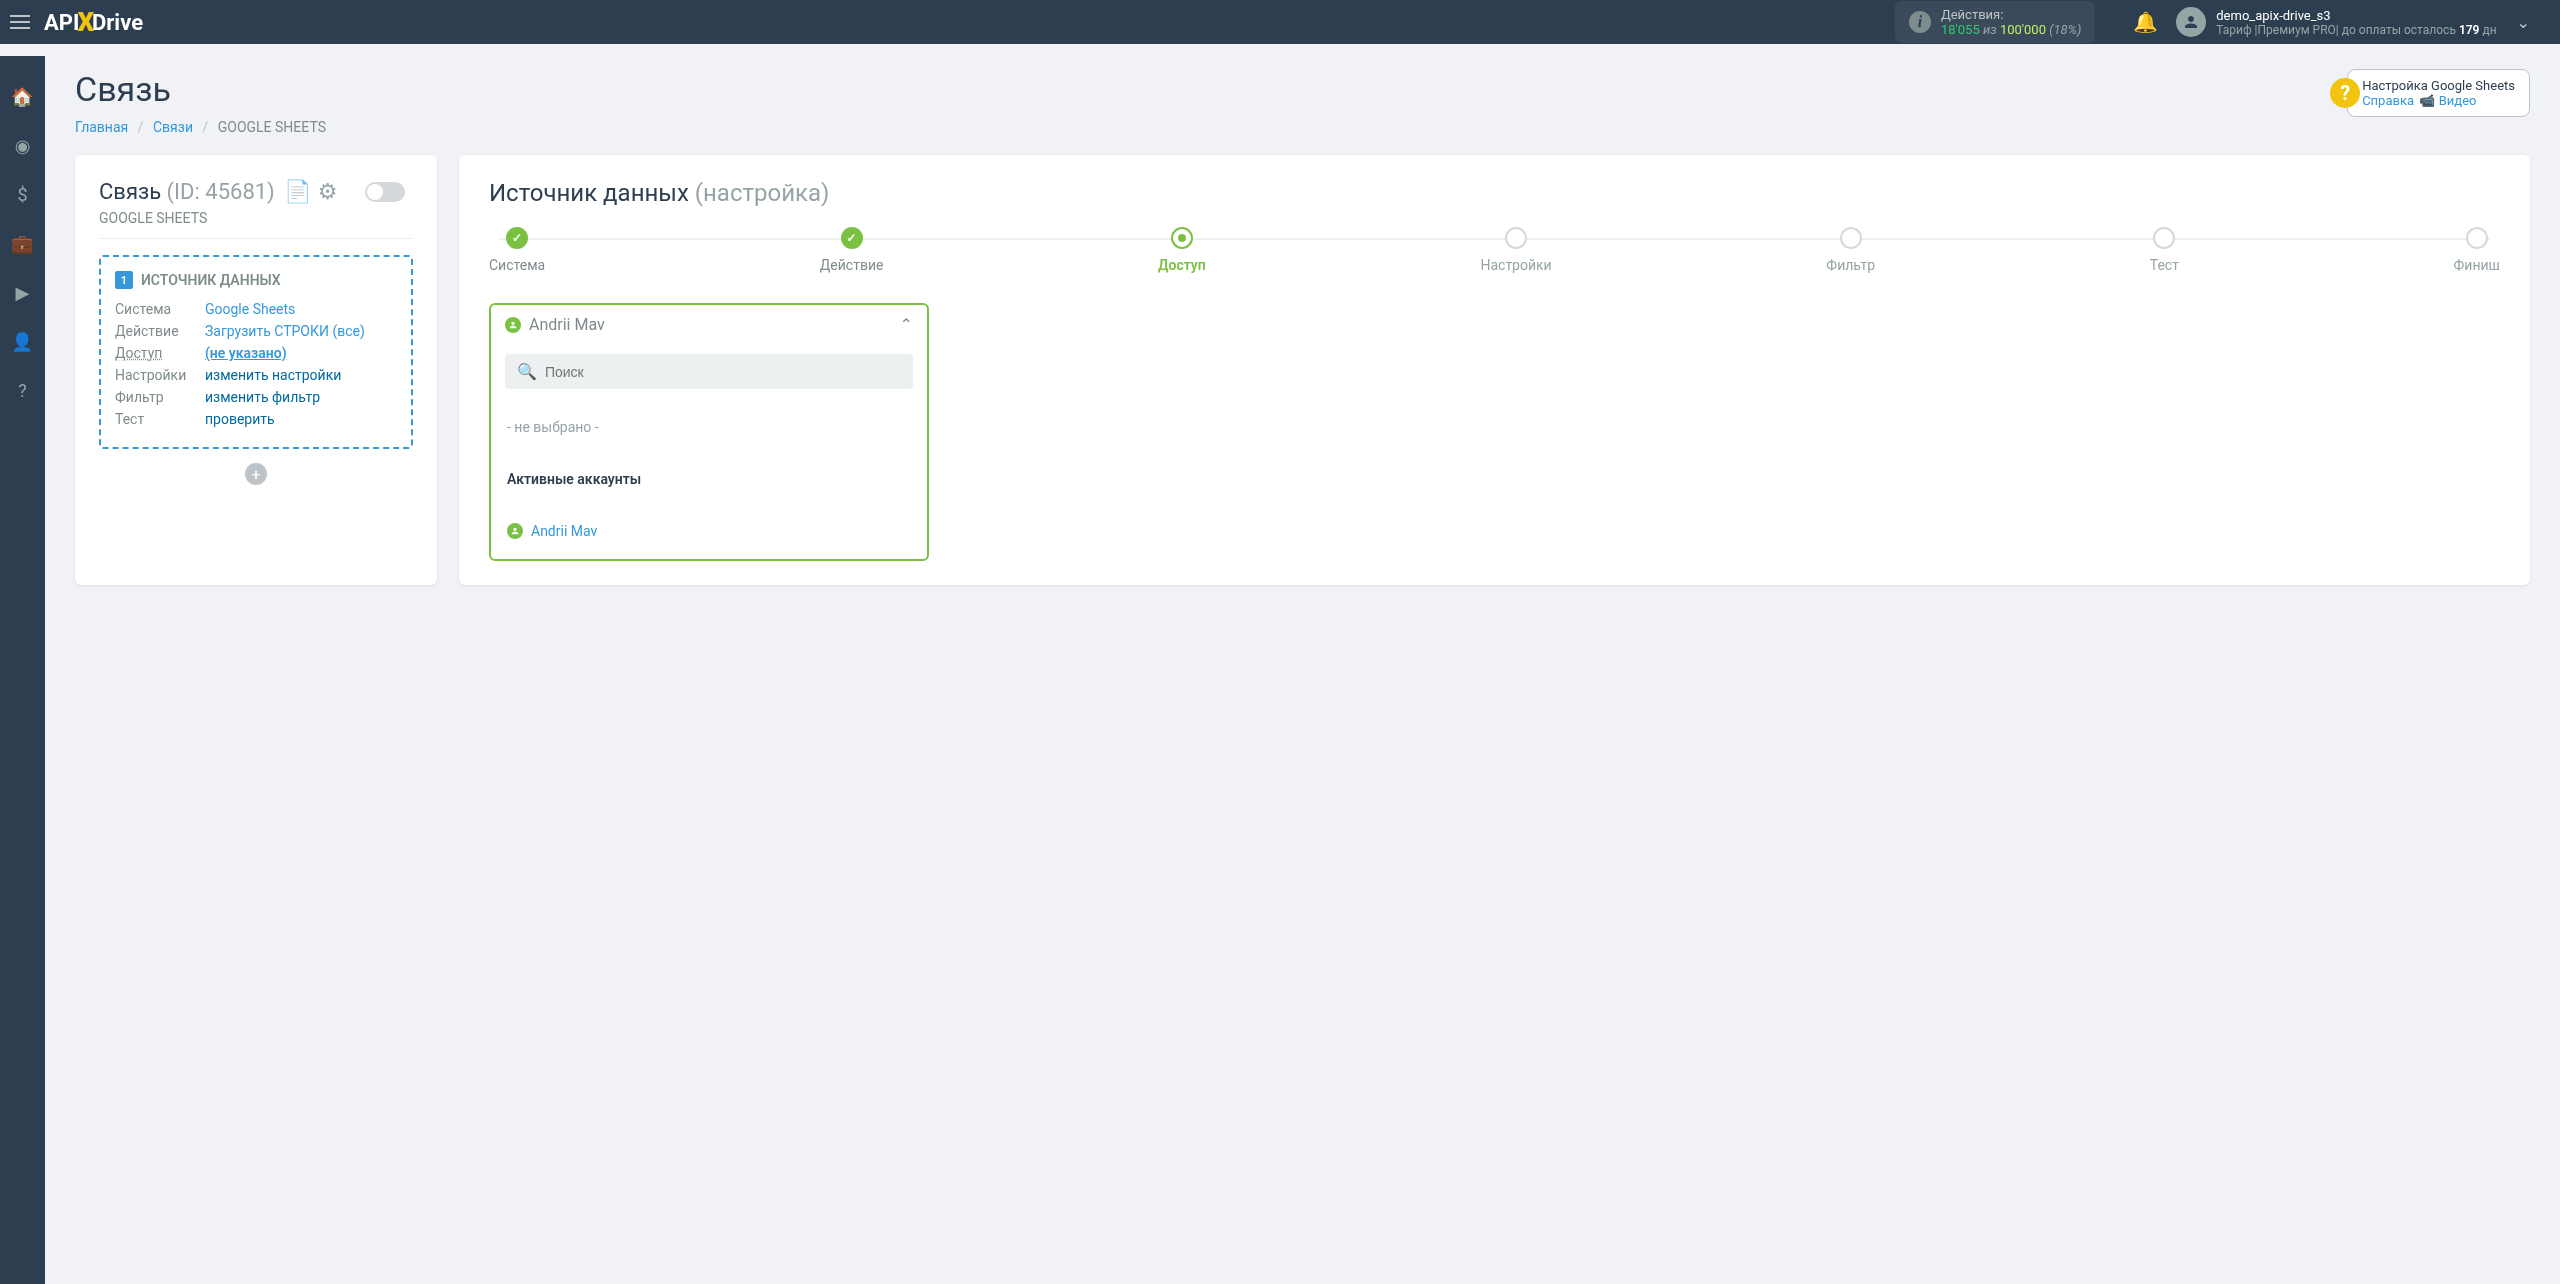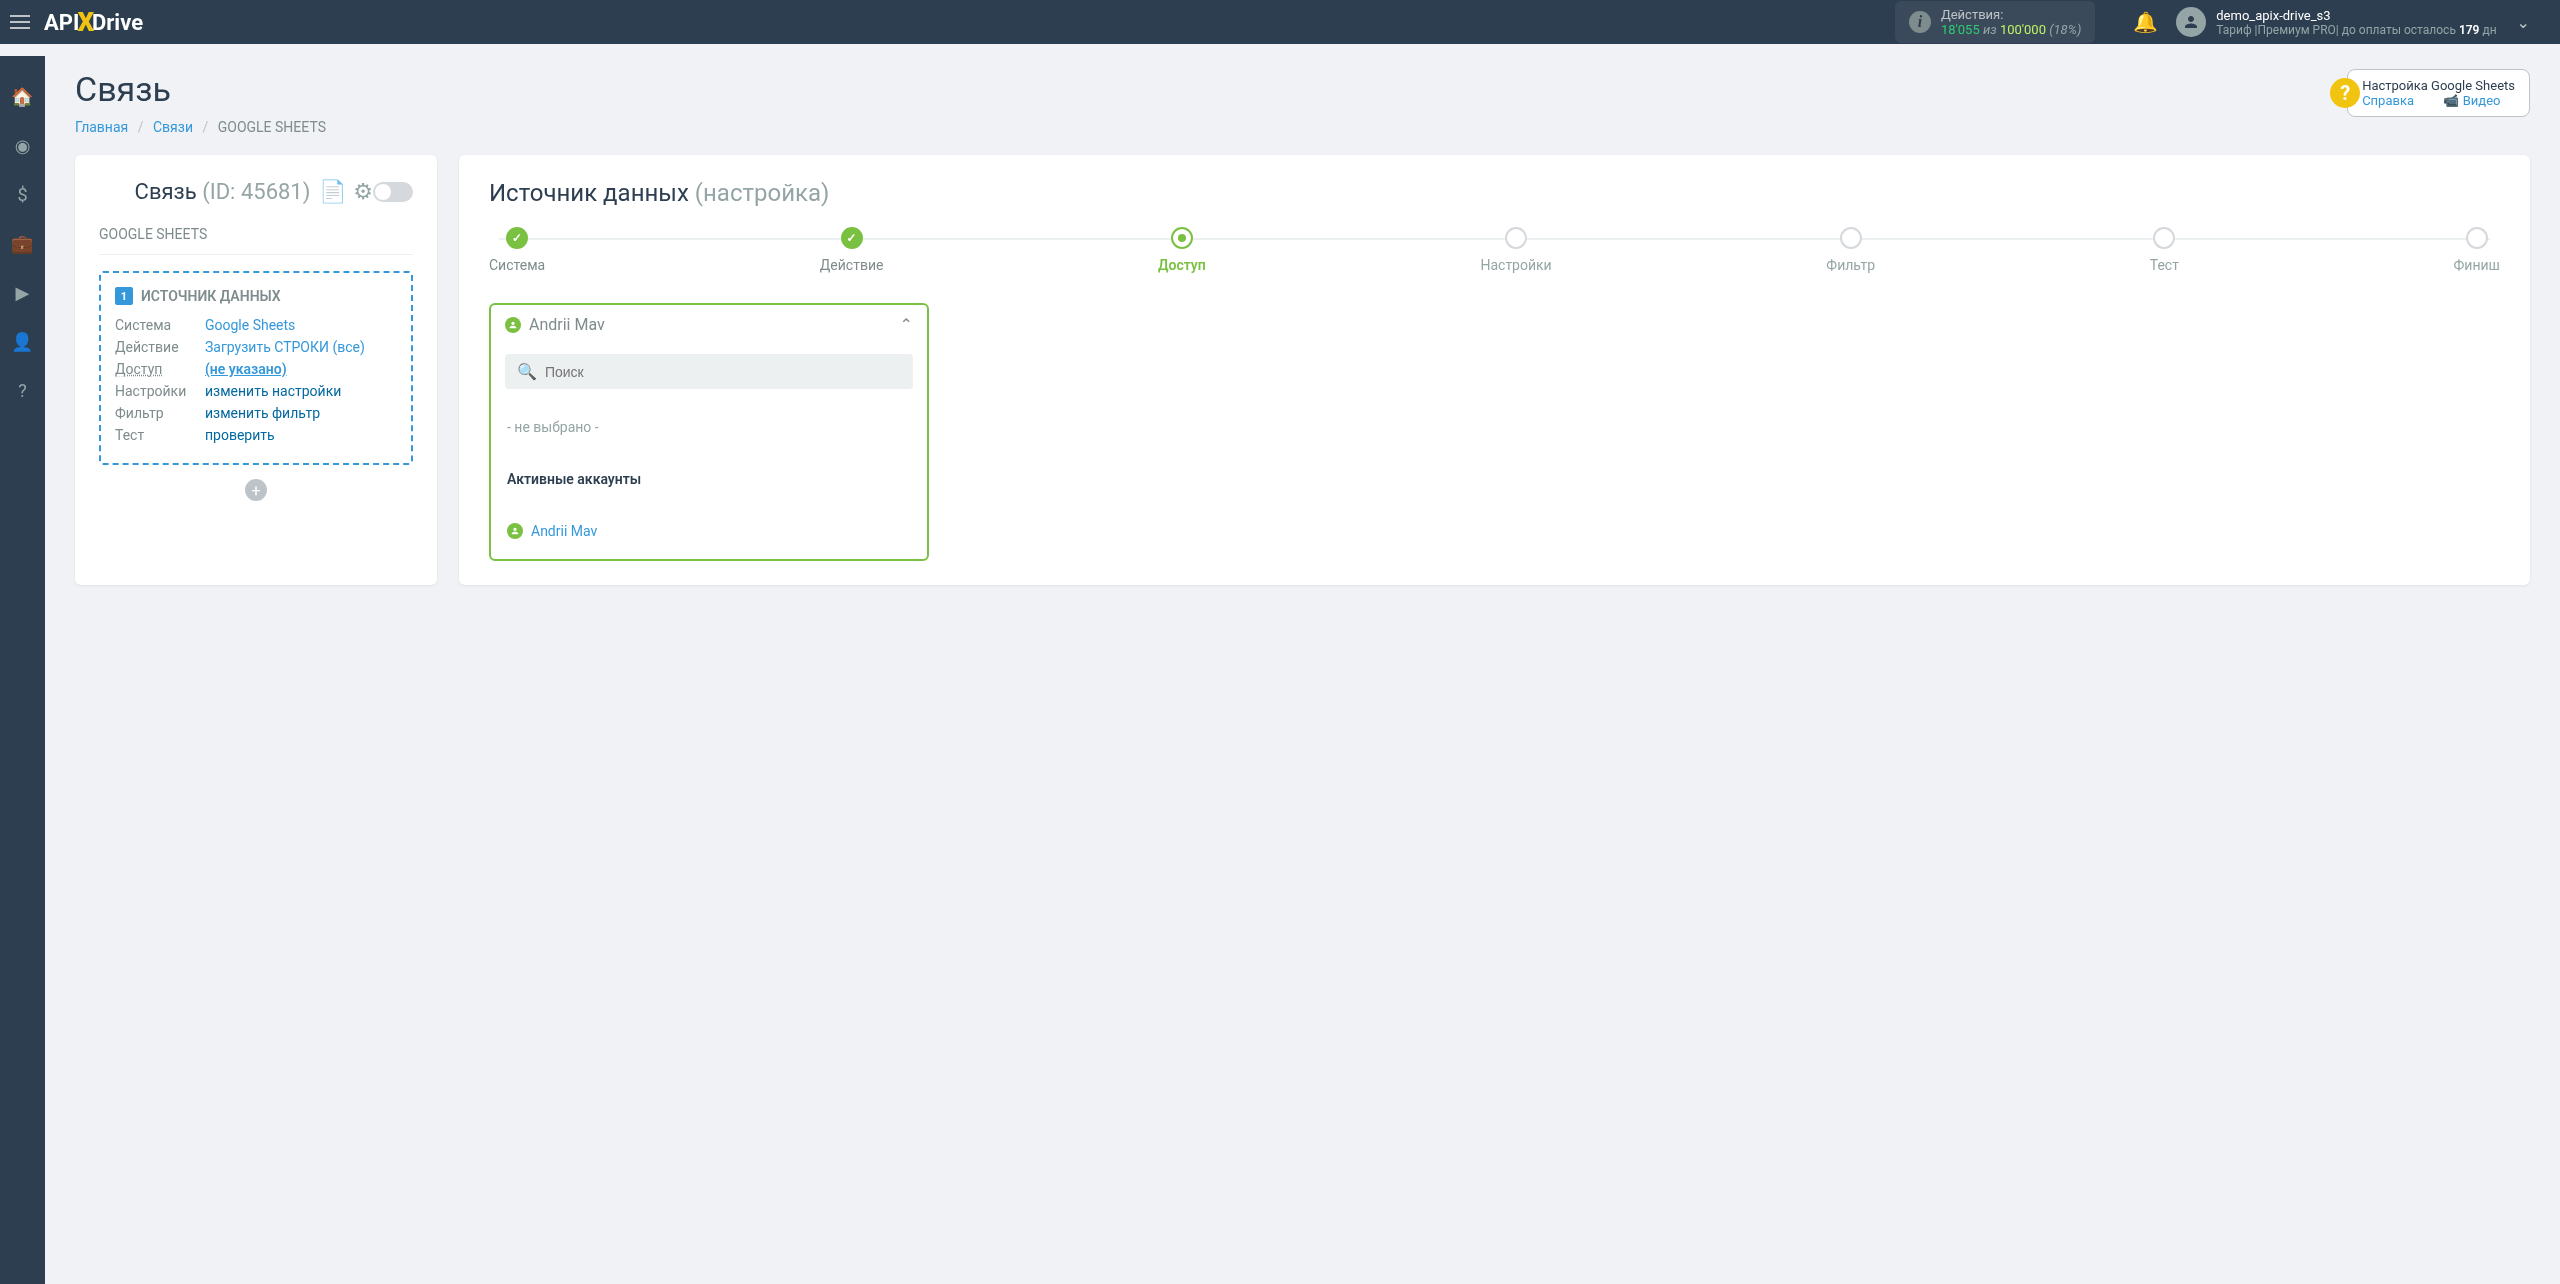--- a/index.html
+++ b/index.html
@@ -37,29 +37,29 @@
 .page-title { font-size: 34px; font-weight: 400; color: #2c3e50; margin-bottom: 10px; }
 .breadcrumb { font-size: 14px; color: #7f8c8d; }
 .breadcrumb a { color: #3498db; text-decoration: none; }
 .breadcrumb .sep { margin: 0 6px; color: #bdc3c7; }
 
 .help-box { border: 1px solid #bdc3c7; border-radius: 8px; background: #fff; padding: 8px 14px; display: flex; align-items: center; gap: 10px; position: relative; }
 .help-circle { width: 30px; height: 30px; border-radius: 50%; background: #f1c40f; color: #fff; font-weight: bold; font-size: 20px; display: flex; align-items: center; justify-content: center; position: absolute; left: -18px; top: 50%; transform: translateY(-50%); }
 .help-content { font-size: 13px; }
 .help-content .title { color: #2c3e50; }
 .help-content .links a { color: #3498db; text-decoration: none; }
-.help-content .vid { margin-left: 26px; }
+.help-content .vid { margin-left: 2px; }
 
 
 .columns { display: flex; gap: 22px; margin-top: 20px; }
 .card { background: #fff; border-radius: 6px; box-shadow: 0 1px 3px rgba(0,0,0,0.08); }
 .card-left { width: 362px; padding: 24px; }
 .card-right { flex: 1; padding: 24px 30px; }
 
-.conn-head { display: flex; align-items: center; justify-content: flex-end; margin-bottom: 22px; }
+.conn-head { display: flex; align-items: center; justify-content: flex-start; margin-bottom: 6px; gap: 28px; }
 .conn-title { font-size: 22px; color: #2c3e50; }
 .conn-title .id { color: #95a5a6; }
 .conn-icons { color: #95a5a6; display: inline-flex; gap: 6px; margin-left: 4px; }
 .toggle { width: 40px; height: 20px; border-radius: 10px; background: #d5d8dc; position: relative; }
 .toggle::after { content: ''; position: absolute; width: 16px; height: 16px; border-radius: 50%; background: #fff; left: 2px; top: 2px; }
 .conn-sub { font-size: 14px; color: #7f8c8d; margin-bottom: 16px; border-bottom: 1px solid #ecf0f1; padding-bottom: 12px; }
 
 .source-box { border: 2px dashed #3498db; border-radius: 4px; padding: 14px; }
 .src-hdr { display: flex; align-items: center; gap: 8px; font-size: 14px; font-weight: 600; color: #7f8c8d; margin-bottom: 12px; }
 .num-badge { width: 18px; height: 18px; background: #3498db; color: #fff; font-size: 11px; display: flex; align-items: center; justify-content: center; border-radius: 2px; font-weight: bold; }

